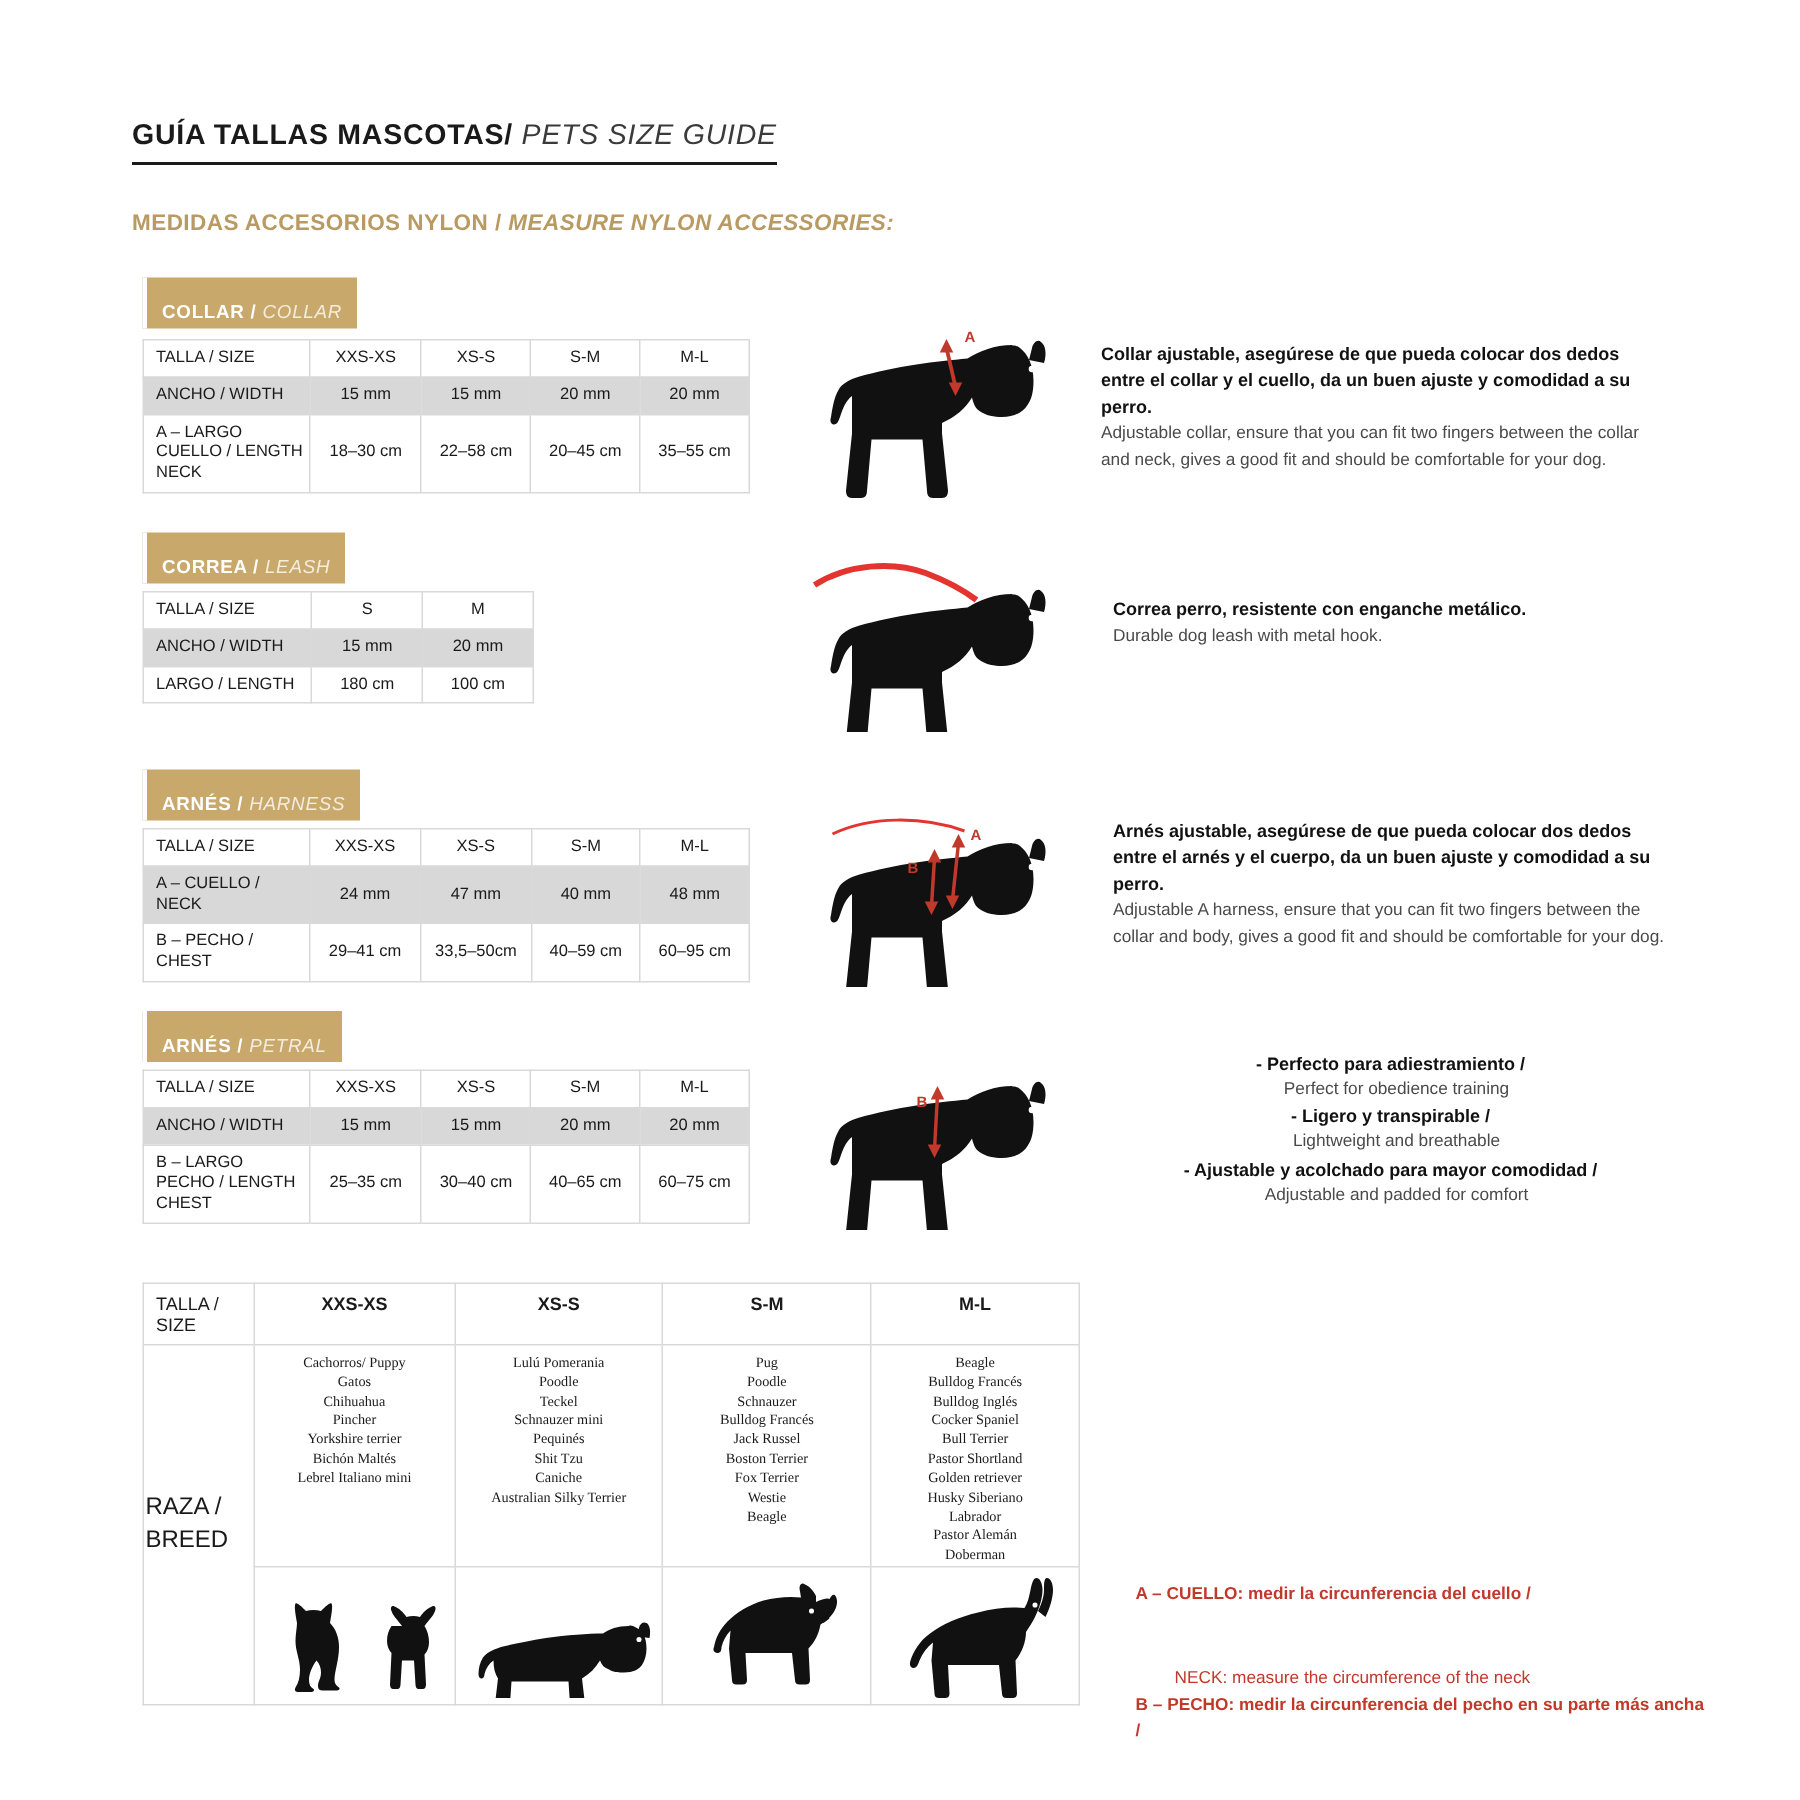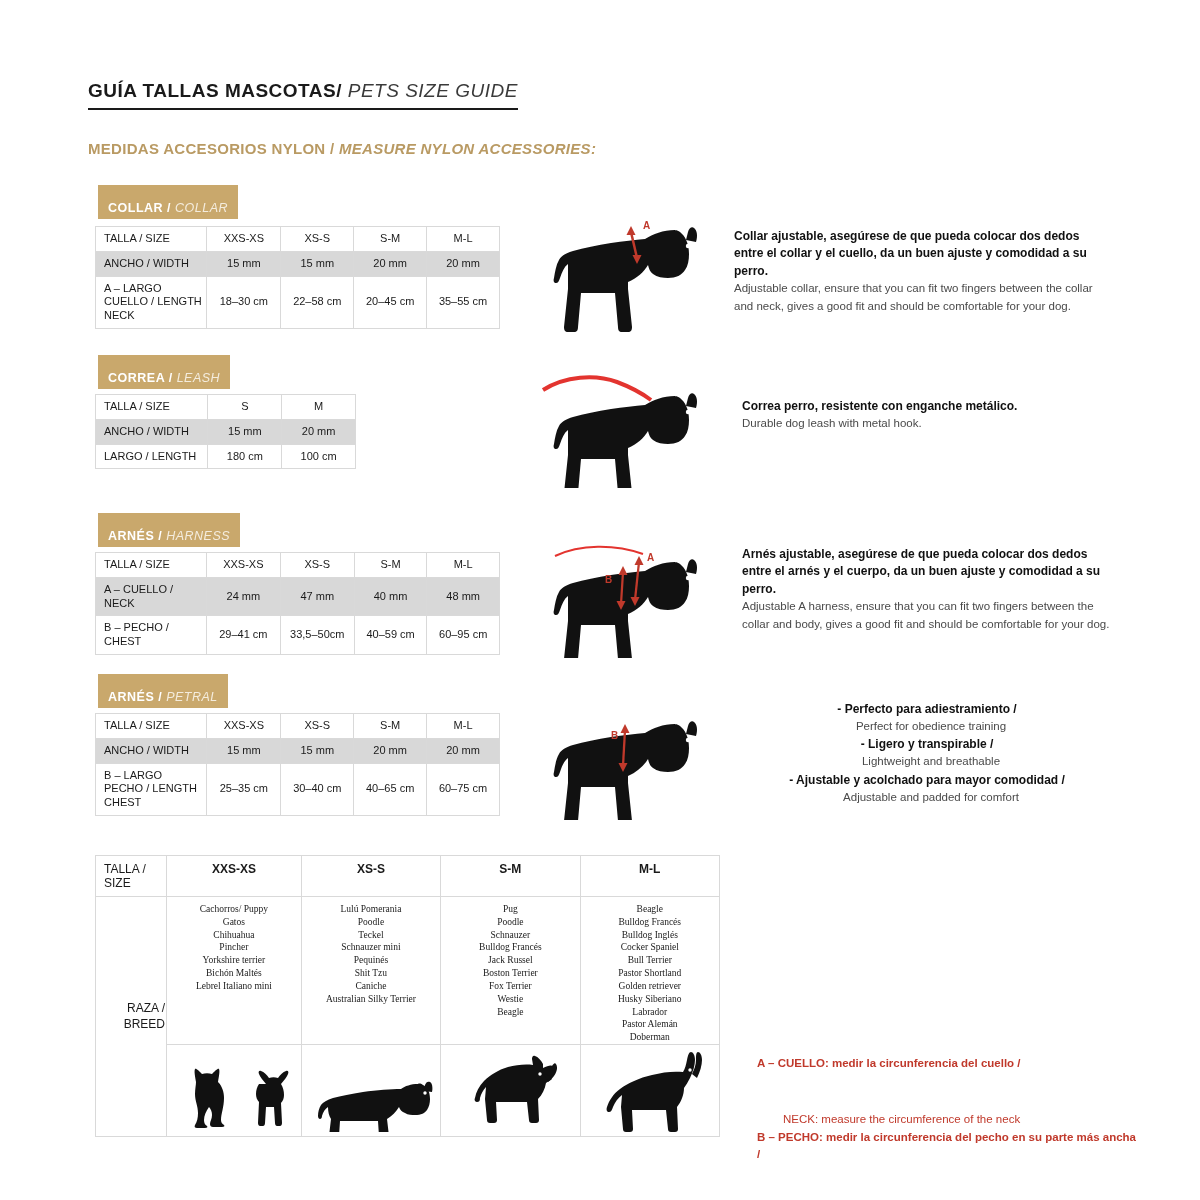--- a/index.html
+++ b/index.html
@@ -75,21 +75,21 @@
   table.breed td{border:1px solid #d9d9d9;vertical-align:top;}
   table.breed td.h{
     text-align:center;font-weight:bold;font-size:12px;padding:6px 4px;
   }
   table.breed td.h.left{text-align:left;padding-left:8px;font-weight:normal;}
   table.breed td.list{
     text-align:center;font-size:9.5px;line-height:1.35;padding:6px 4px 0 4px;
     font-family:"Liberation Serif", serif;
   }
   table.breed td.rz{
-    text-align:right;font-size:12px;line-height:1.4;vertical-align:middle;
+    text-align:left;font-size:16px;line-height:1.4;vertical-align:middle;
   }
   table.breed td.sil{height:86px;text-align:center;vertical-align:bottom;padding-bottom:4px;}
 
   
   .legend{position:absolute;left:757px;top:1055px;width:380px;font-size:11.5px;line-height:1.5;}
   .legend .es{color:#c0392b;font-weight:bold;}
   .legend .en{color:#c0392b;display:block;padding-left:26px;margin-top:39px;}
 
   
   .sil-wrap{position:absolute;}

